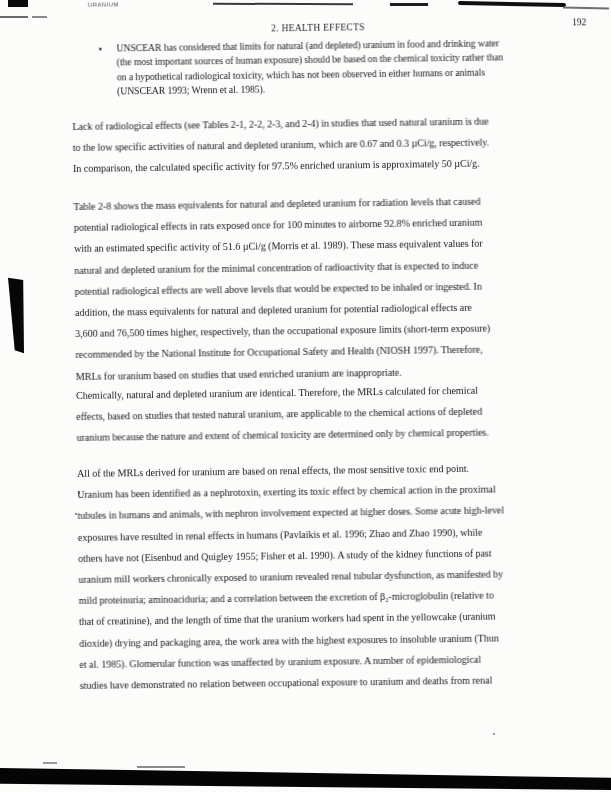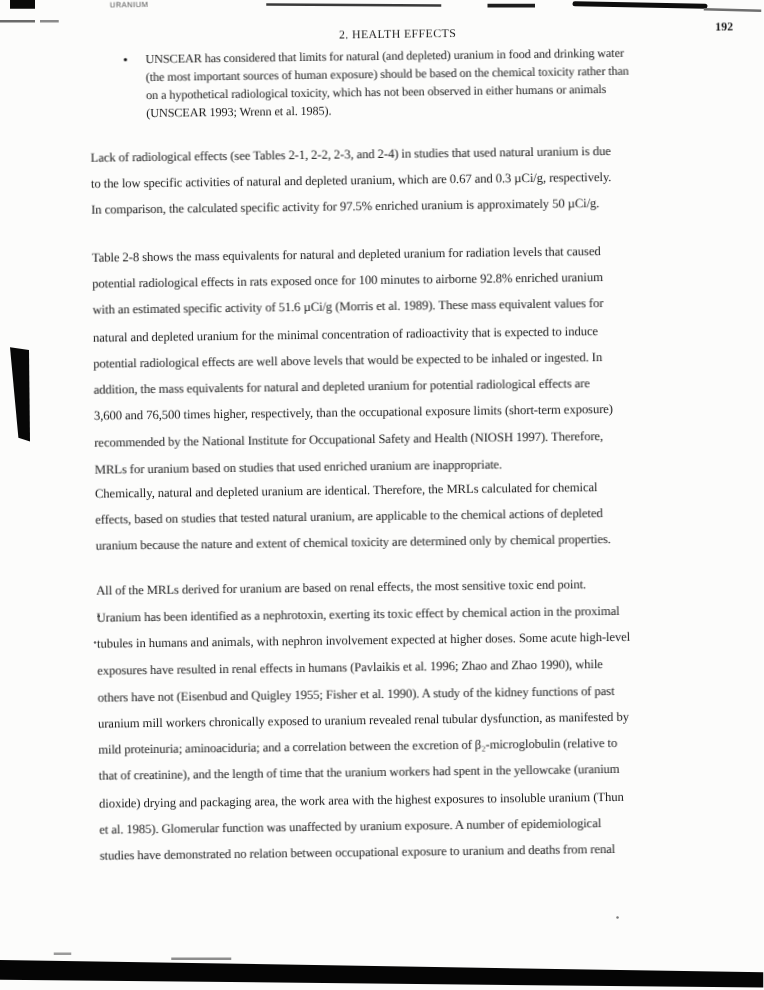--- a/index.html
+++ b/index.html
@@ -25,21 +25,21 @@
     position: absolute; left: 93px; top: -1px;
     font-family: "Liberation Sans", sans-serif;
     font-size: 6px; color: #4e4e4e; letter-spacing: 0.4px;
   }
   .section-header {
     position: absolute; left: 276px; top: 23px;
     font-size: 9.5px; letter-spacing: 0.3px; color: #1e1e1e;
   }
   .page-number {
     position: absolute; left: 577px; top: 21px;
-    font-size: 9.5px; font-weight: 700; color: #161616;
+    font-size: 9.5px; font-weight: 400; color: #161616;
   }
   .bullet-marker {
     position: absolute; left: 103px; top: 40px;
     font-size: 11px; color: #111;
   }
   .bullet-text {
     position: absolute; left: 121px; top: 39px;
     font-size: 9.8px; letter-spacing: -0.1px;
   }
   .bullet-text .tline { white-space: nowrap; line-height: 14.4px; }

